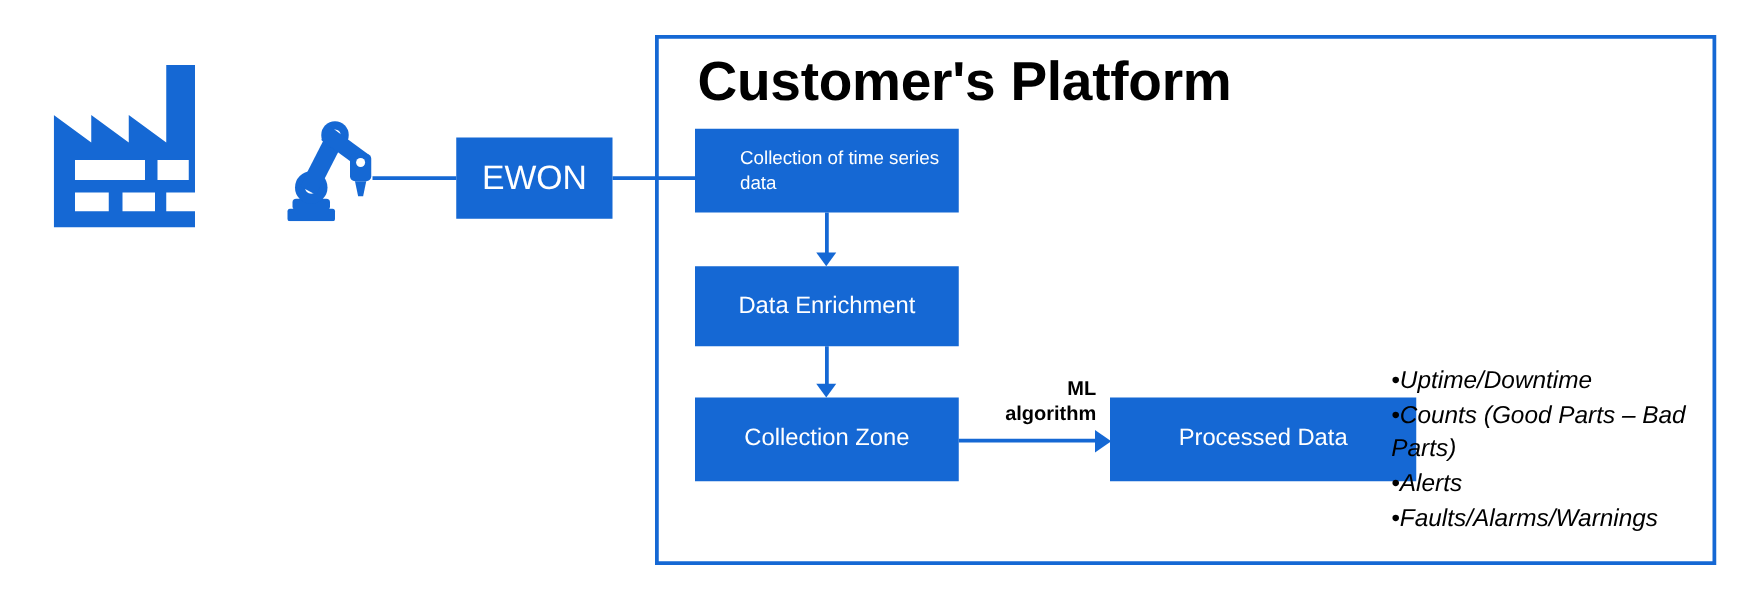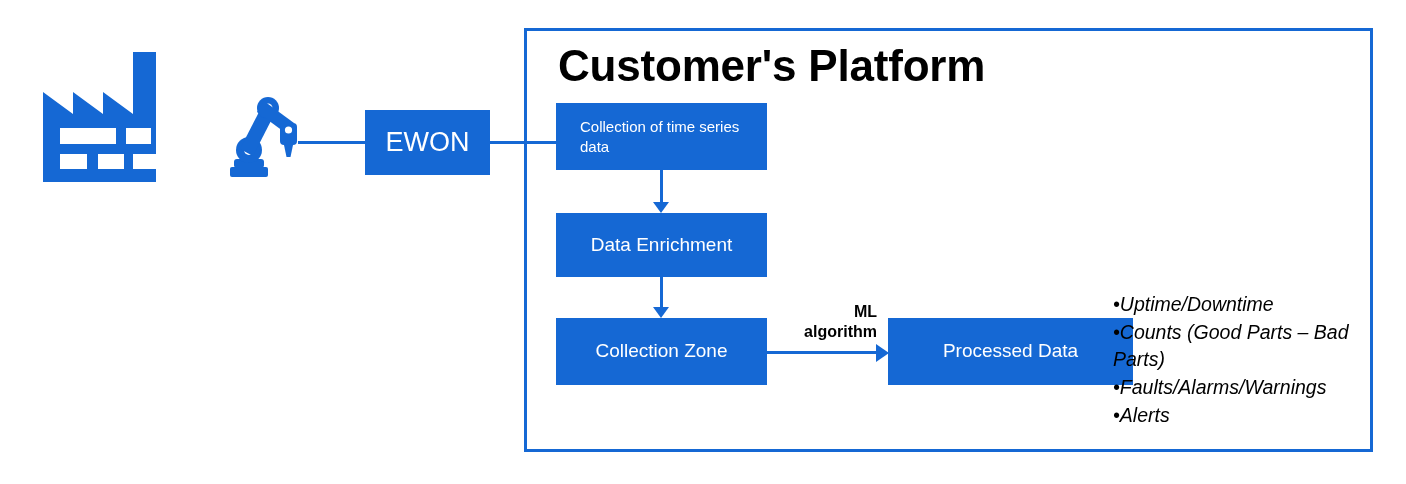--- a/index.html
+++ b/index.html
@@ -102,21 +102,21 @@
     height: 65px;
     font-size: 27px;
   }
 
   
   #box-collection {
     left: 556px;
     top: 103px;
     width: 211px;
     height: 67px;
-    padding-left: 24px;
+    padding-left: 36px;
     padding-right: 10px;
     font-size: 15px;
   }
   #box-enrichment {
     left: 556px;
     top: 213px;
     width: 211px;
     height: 64px;
     font-size: 19px;
   }
@@ -254,17 +254,17 @@
     <div>algorithm</div>
   </div>
 
   <div class="blue-box centered" id="box-processed">
     <span>Processed Data</span>
   </div>
 
   <div id="outputs-list">
     <div class="bullet-item">•Uptime/Downtime</div>
     <div class="bullet-item">•Counts (Good Parts – Bad Parts)</div>
+    <div class="bullet-item">•Alerts</div>
     <div class="bullet-item">•Faults/Alarms/Warnings</div>
-    <div class="bullet-item">•Alerts</div>
   </div>
 
 </div>
 
 </body></html>

